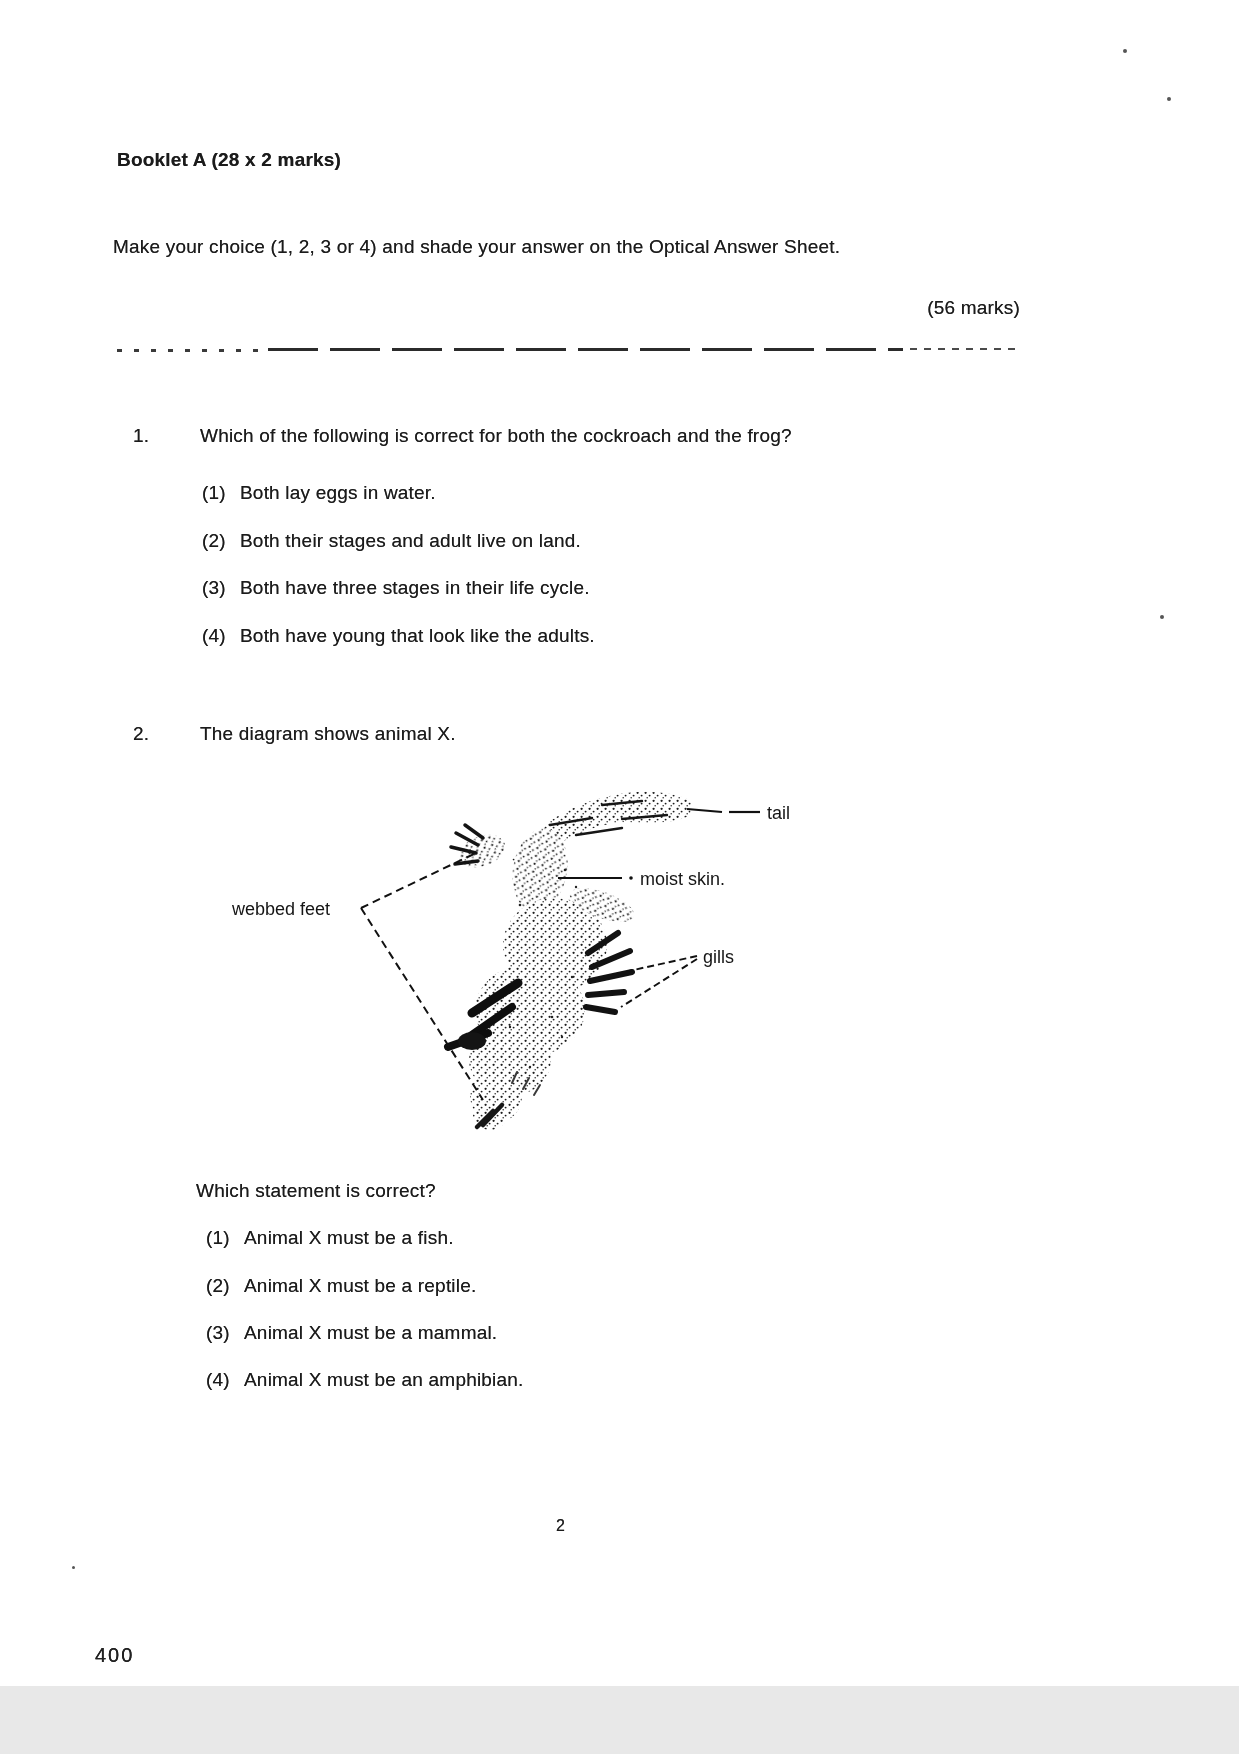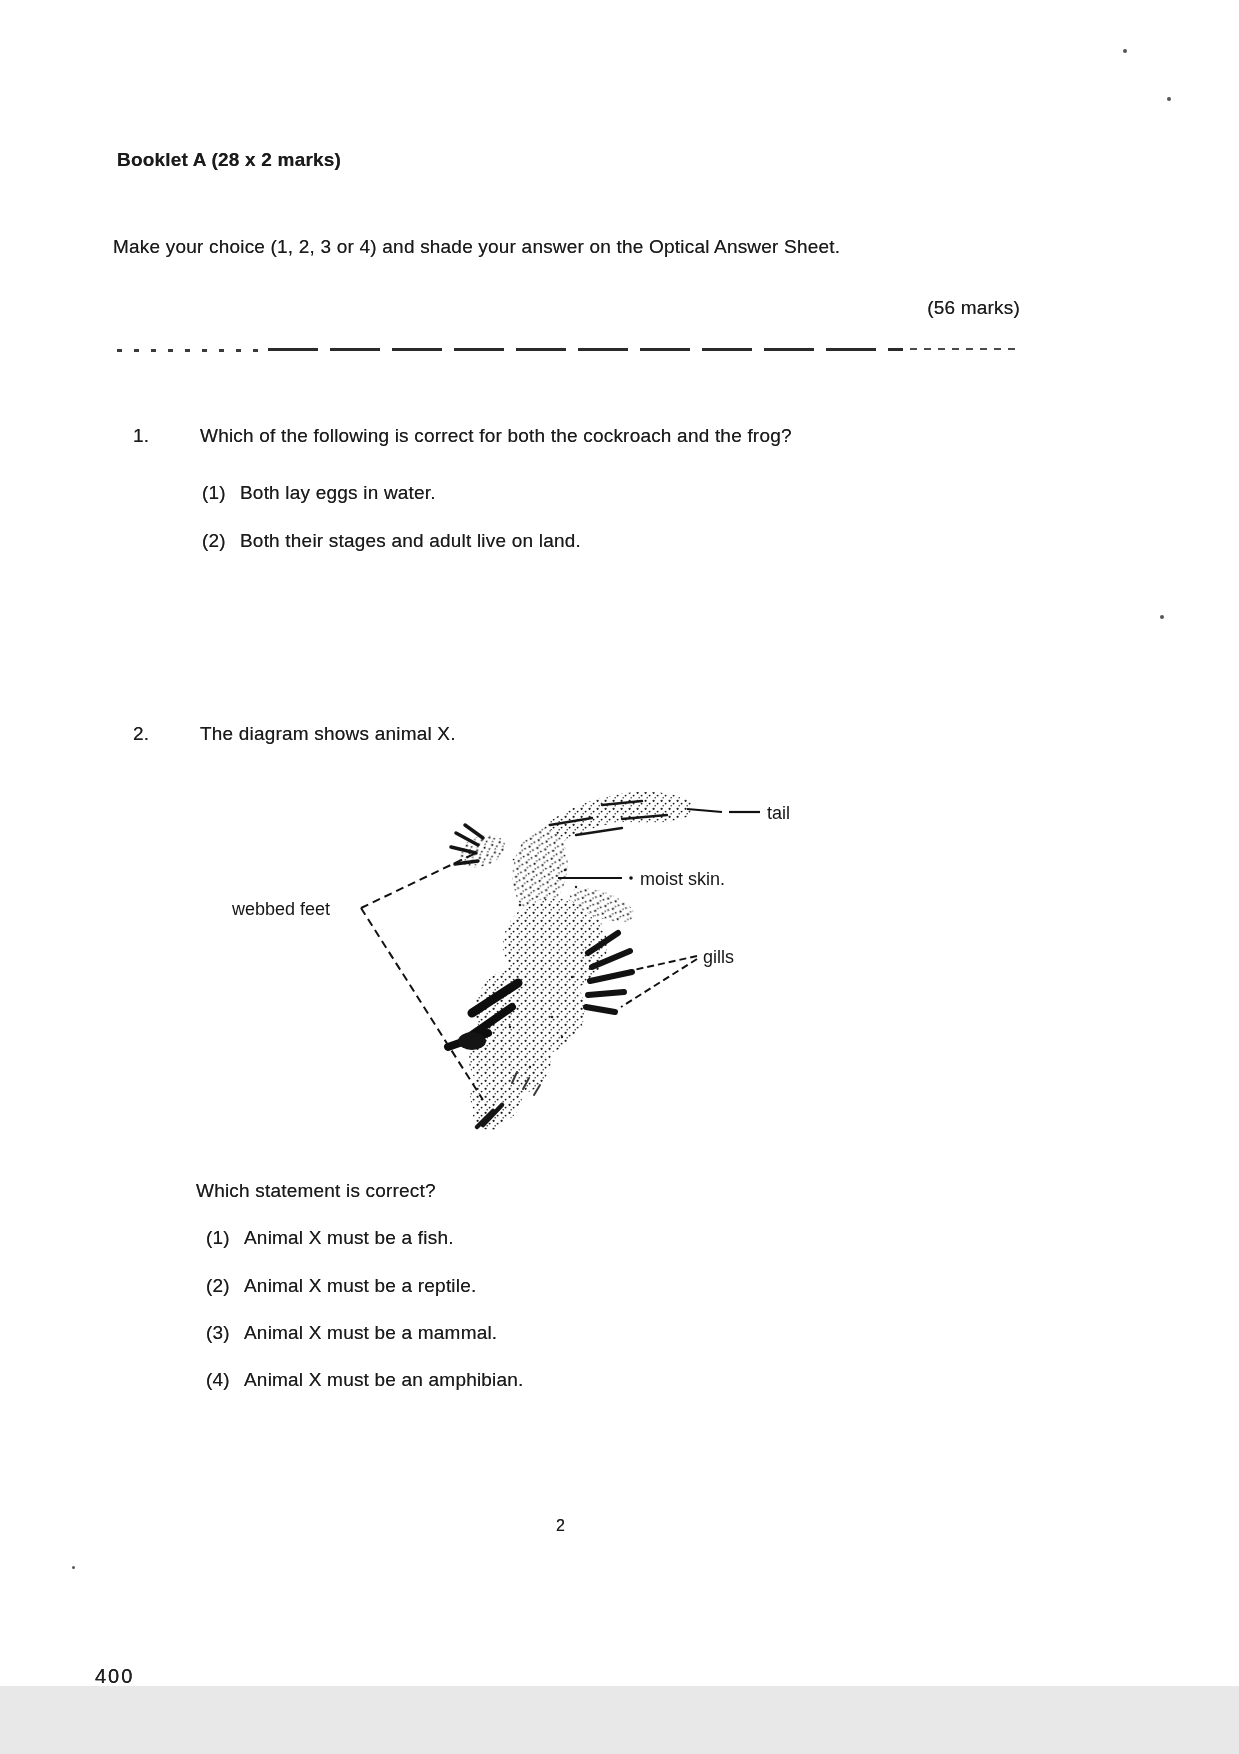--- a/index.html
+++ b/index.html
@@ -13,21 +13,21 @@
     text-shadow:0 0 0.6px rgba(0,0,0,0.65);
     letter-spacing:0.2px;white-space:nowrap;
   }
   .bold{font-weight:bold;}
   .opt-label{display:inline-block;min-width:38px;}
   .sep-dots{height:3px;background:repeating-linear-gradient(90deg,#3a3a3a 0 5px,transparent 5px 17px);}
   .sep-dashes{height:3px;background:repeating-linear-gradient(90deg,#2b2b2b 0 50px,transparent 50px 62px);}
   .sep-tail{height:2px;background:repeating-linear-gradient(90deg,#4a4a4a 0 7px,transparent 7px 14px);}
   .speck{position:absolute;width:4px;height:4px;border-radius:50%;background:#555;}
   .pagenum{font-size:16px;}
-  .footer-code{font-size:20px;letter-spacing:2px;color:#222;text-shadow:0 0 0.5px #000;margin-top:21px;}
+  .footer-code{font-size:20px;letter-spacing:2px;color:#222;text-shadow:0 0 0.5px #000;}
   .watermark{font-family:"DejaVu Sans Mono", monospace;font-size:25px;color:#2e2e2e;letter-spacing:1px;}
   svg text{font-family:"Liberation Sans", sans-serif;font-size:18px;fill:#151515;}
 </style>
 </head>
 <body>
 
 <div class="page">
 
   <div class="speck" style="left:1123px;top:49px;"></div>
   <div class="speck" style="left:1167px;top:97px;"></div>
@@ -45,20 +45,26 @@
   <div class="abs sep-tail" style="left:910px;top:348px;width:105px;"></div>
 
   <div class="abs scan-text" style="left:133px;top:424px;">1.</div>
   <div class="abs scan-text" style="left:200px;top:424px;">Which of the following is correct for both the cockroach and the frog?</div>
 
   <div class="abs scan-text" style="left:202px;top:481px;">
     <span class="opt-label">(1)</span><span>Both lay eggs in water.</span>
   </div>
   <div class="abs scan-text" style="left:202px;top:529px;">
     <span class="opt-label">(2)</span><span>Both their stages and adult live on land.</span>
+  </div>
+  <div class="abs scan-text" style="left:202px;top:576px;">
+    <span class="opt-label">(3)</span><span>Both have three stages in their life cycle.</span>
+  </div>
+  <div class="abs scan-text" style="left:202px;top:624px;">
+    <span class="opt-label">(4)</span><span>Both have young that look like the adults.</span>
   </div>
 
   <div class="abs scan-text" style="left:133px;top:722px;">2.</div>
   <div class="abs scan-text" style="left:200px;top:722px;">The diagram shows animal X.</div>
 
   <svg class="abs" style="left:220px;top:775px;" width="590" height="372" viewBox="0 0 590 372">
     <defs>
       <pattern id="stip" width="8" height="8" patternUnits="userSpaceOnUse">
         <rect width="8" height="8" fill="#ffffff"></rect>
         <circle cx="1.6" cy="1.8" r="1.15" fill="#1c1c1c"></circle>

